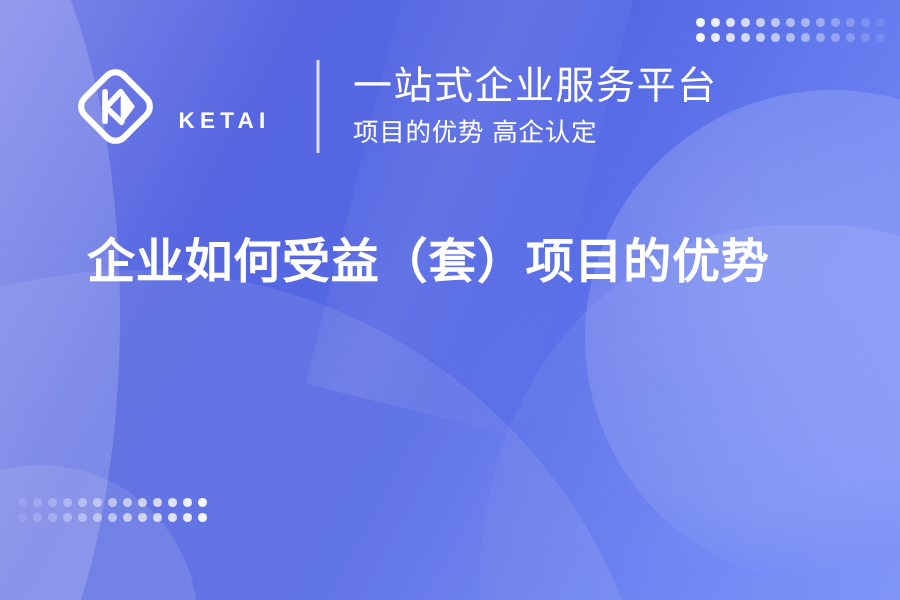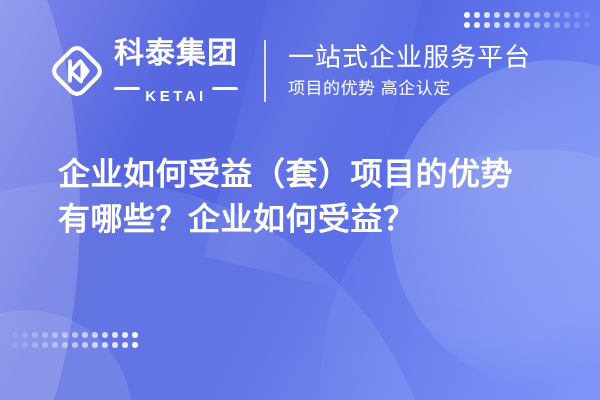--- a/index.html
+++ b/index.html
@@ -293,36 +293,34 @@
         </g>
         <g fill="none" stroke="#ffffff" stroke-width="6.5" stroke-linecap="round" stroke-linejoin="round">
           <path d="M38 33 L38 67"></path>
           <path d="M38 52 L56 33"></path>
           <path d="M38 50 L57 68"></path>
         </g>
         <path d="M58 34 L58 66 L70 50 Z" fill="#ffffff" stroke="#ffffff" stroke-width="4" stroke-linejoin="round"></path>
       </svg>
 
       <div class="logo-wordmark">
-        <div class="logo-cn">科泰集团</div>
         <div class="logo-en-row">
           <span class="logo-rule"></span>
           <span class="logo-en">KETAI</span>
           <span class="logo-rule"></span>
         </div>
       </div>
     </div>
 
     <div class="divider"></div>
 
     <div class="slogan-block">
       <div class="slogan-main">一站式企业服务平台</div>
       <div class="slogan-sub">项目的优势 高企认定</div>
     </div>
 
   </div>
 
   <div class="title">
     <div class="title-line">企业如何受益（套）项目的优势</div>
-    <div class="title-line">有哪些？企业如何受益？</div>
   </div>
 
 </div>
 
 </body></html>

